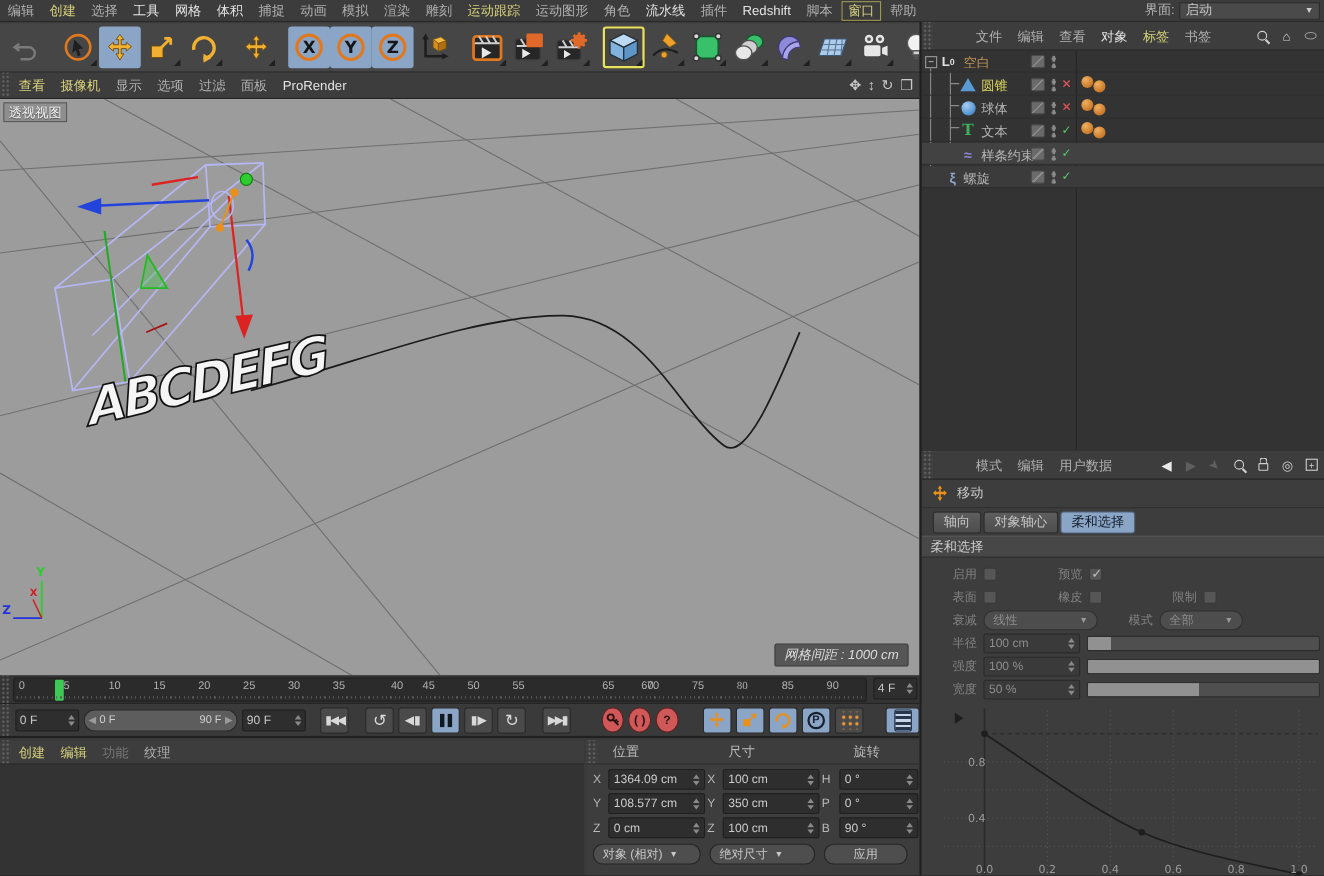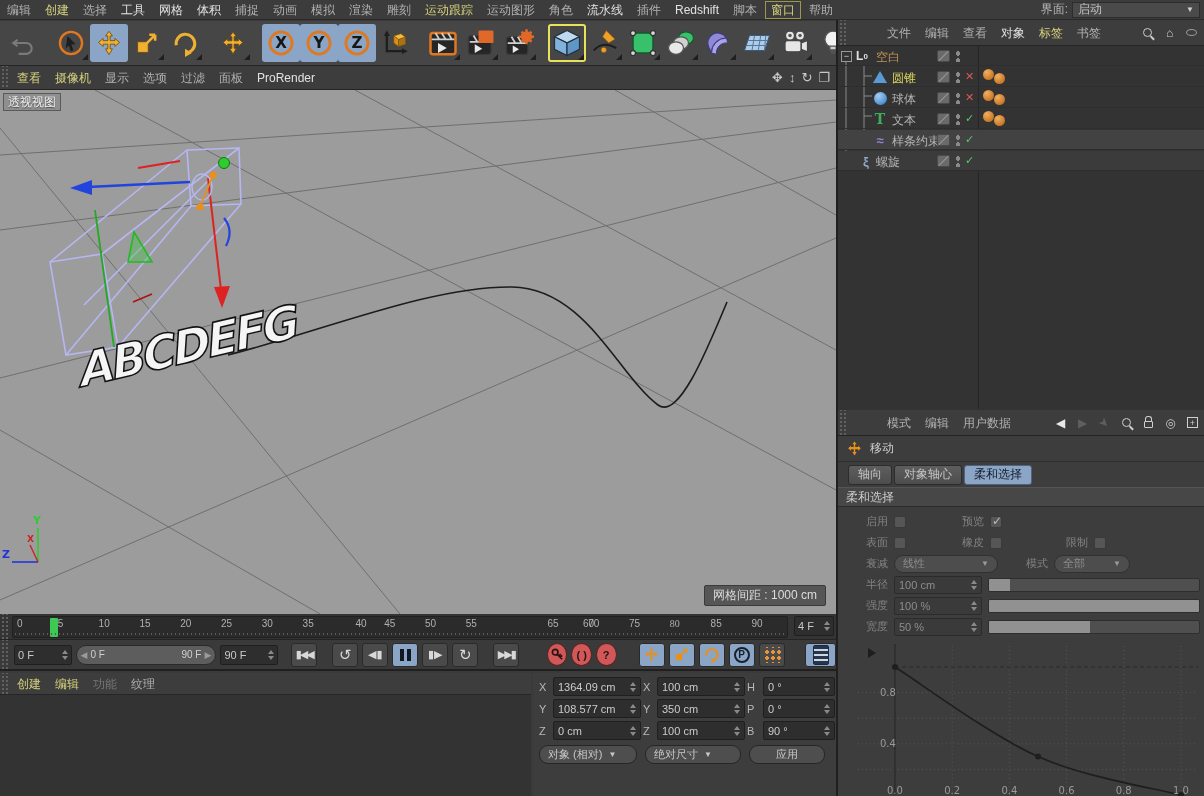--- a/index.html
+++ b/index.html
@@ -30,21 +30,21 @@
         border-left:6px solid transparent;border-bottom:6px solid #1f1f1f;}
   .tsep{width:10px;flex:none;}
   
   #vpmenu{position:absolute;left:0;top:66px;width:836px;height:24px;background:#3d3d3d;
           border-bottom:1px solid #242424;display:flex;align-items:center;}
   #vpmenu .navicons{margin-left:auto;display:flex;gap:6px;padding-right:6px;color:#c8c8c8;font-size:13px;}
   #viewport{position:absolute;left:0;top:90px;width:836px;height:524px;background:#9c9c9c;overflow:hidden;}
   #vp-label{position:absolute;left:3px;top:3px;background:#8f8f8f;border:1px solid #5a5a5a;
             color:#f2f2f2;text-shadow:0 1px 1px #444;padding:0 4px;line-height:16px;}
   #grid-badge{position:absolute;right:10px;bottom:8px;background:#565656;border:1px solid #3a3a3a;
-              color:#dddddd;padding:1px 8px;border-radius:2px;}
+              color:#dddddd;padding:1px 8px;border-radius:2px;font-style:italic;}
   
   #timeline{position:absolute;left:0;top:614px;width:836px;height:26px;background:#343434;
             border-bottom:1px solid #242424;display:flex;align-items:center;}
   #ruler{position:absolute;left:12px;top:2px;width:776px;height:22px;background:#2b2b2b;
          border:1px solid #202020;border-radius:2px;}
   #ruler::after{content:"";position:absolute;left:2px;right:2px;bottom:2px;height:2px;
          background:repeating-linear-gradient(90deg,#5a5a5a 0 1px,transparent 1px 4px);}
   .tick{position:absolute;top:1px;font-size:10px;color:#b0b0b0;}
   #playhead{position:absolute;top:1px;width:8px;height:19px;background:#3ec954;border-radius:1px;}
   #frame-spin{position:absolute;right:2px;top:2px;width:40px;}
@@ -549,20 +549,26 @@
       <div style="display:flex;">
           <span class="mi tone-yellow">创建</span>
           <span class="mi tone-yellow">编辑</span>
           <span class="mi tone-dim">功能</span>
           <span class="mi tone-normal">纹理</span>
         </div>
     </div>
   </div>
 
   <div id="coords">
+    <div class="hdr">
+      <span class="grip"></span>
+      <span class="h" style="padding-left:14px;">位置</span>
+      <span class="h" style="padding-left:22px;">尺寸</span>
+      <span class="h" style="padding-left:38px;">旋转</span>
+    </div>
     <div class="cgrid">
       <span class="clabel">X</span>
       <span class="cfield">
           <span>1364.09 cm</span>
           <span class="spinarr">
             <i class="up"></i>
             <i class="dn"></i>
           </span>
         </span>
       <span class="clabel">X</span>

